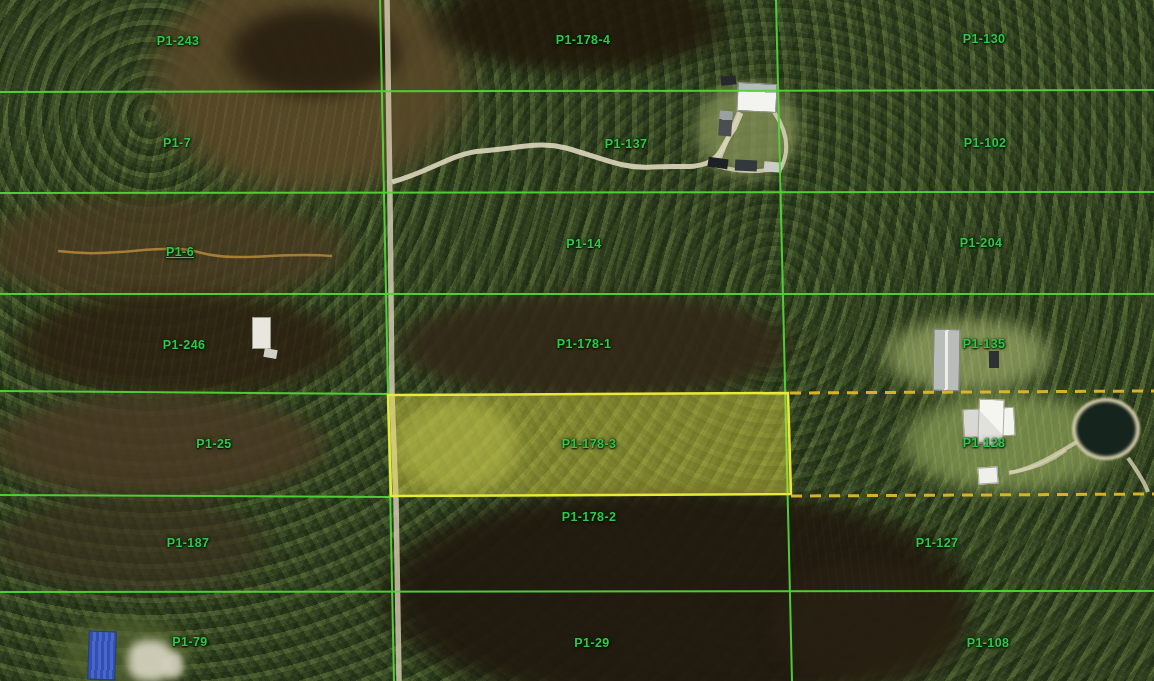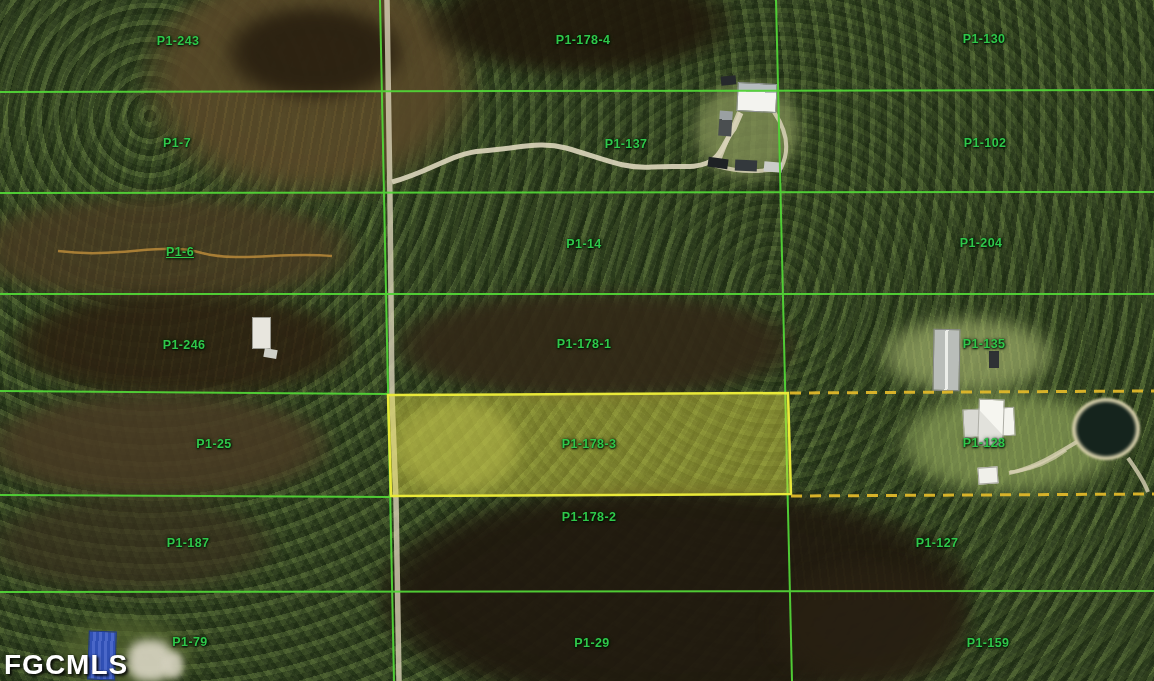--- a/index.html
+++ b/index.html
@@ -117,17 +117,16 @@
       <div class="parcel-label" style="left: 584px; top: 344px;">P1-178-1</div>
       <div class="parcel-label" style="left: 984px; top: 344px;">P1-135</div>
       <div class="parcel-label" style="left: 186px; top: 444px; margin-left: 28px;">P1-25</div>
       <div class="parcel-label" style="left: 589px; top: 444px;">P1-178-3</div>
       <div class="parcel-label" style="left: 984px; top: 443px; text-align: right;">P1-128</div>
       <div class="parcel-label" style="left: 188px; top: 543px;">P1-187</div>
       <div class="parcel-label" style="left: 589px; top: 517px;">P1-178-2</div>
       <div class="parcel-label" style="left: 937px; top: 543px;">P1-127</div>
       <div class="parcel-label" style="left: 190px; top: 642px;">P1-79</div>
       <div class="parcel-label" style="left: 592px; top: 643px;">P1-29</div>
-      <div class="parcel-label" style="left: 988px; top: 643px;">P1-159</div>
+      <div class="parcel-label" style="left: 988px; top: 643px;">P1-108</div>
     </div>
 
-  <div id="watermark">FGCMLS</div>
 </div>
 
 </body></html>

